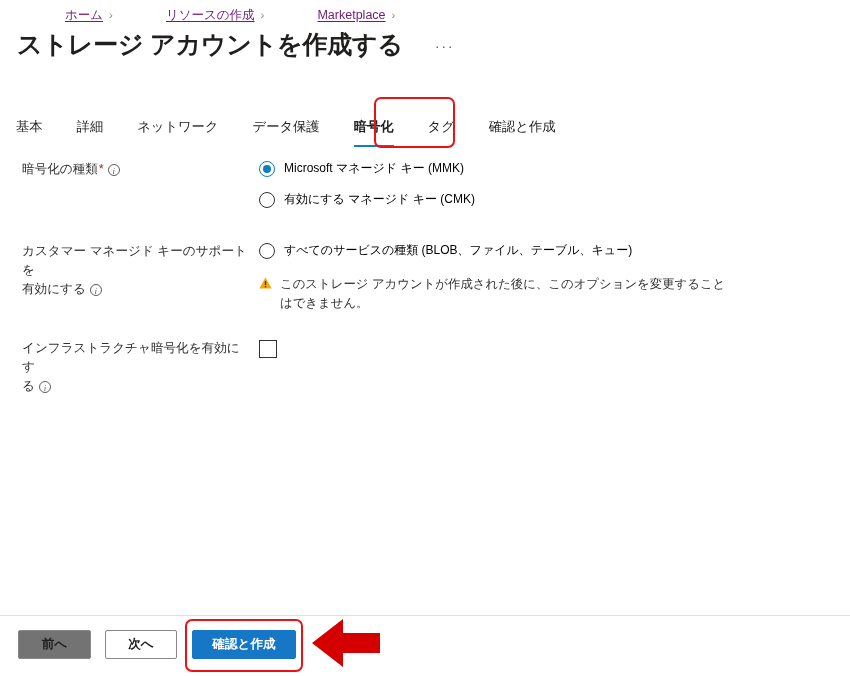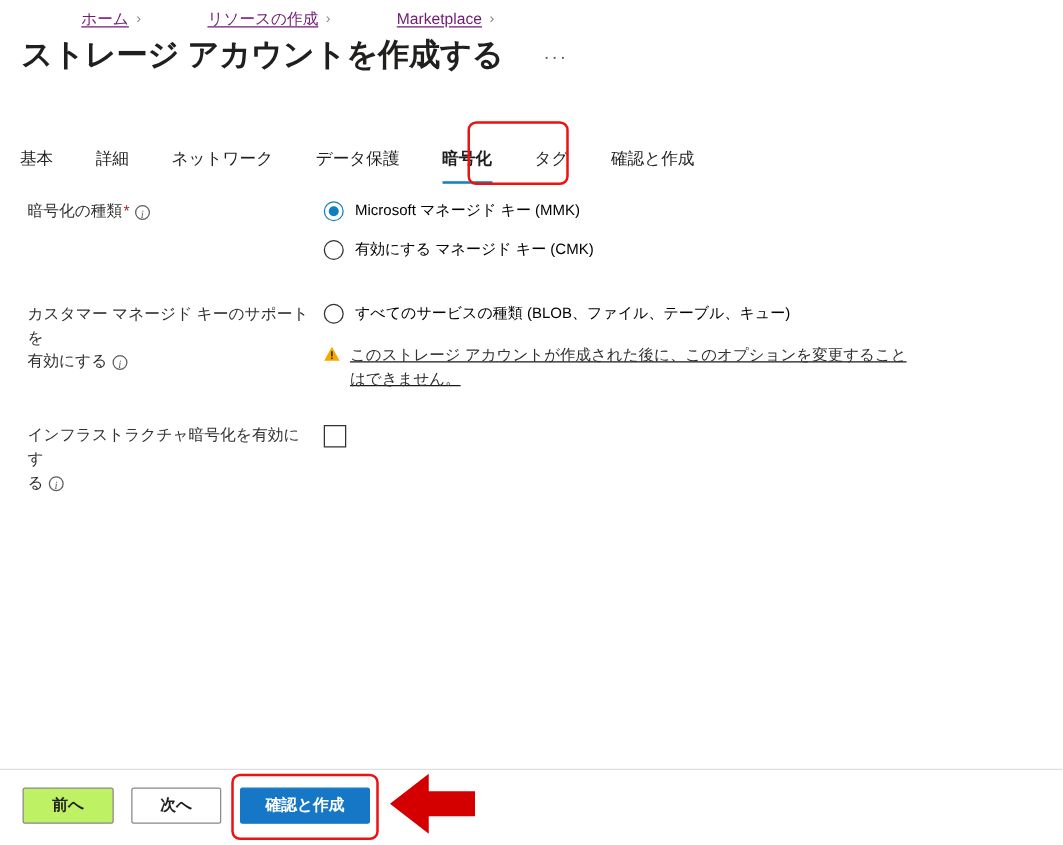--- a/index.html
+++ b/index.html
@@ -199,21 +199,20 @@
     line-height: 17px;
     color: #000000;
   }
 
   
   .warning-row {
     display: flex;
     align-items: flex-start;
     margin-top: 16px;
     max-width: 478px;
-    text-decoration: underline;
   }
   .warn-icon {
     flex: 0 0 auto;
     width: 13px;
     height: 12px;
     margin-right: 8px;
     margin-top: 2px;
   }
   .warning-text {
     font-size: 12.4px;
@@ -259,21 +258,21 @@
     box-sizing: border-box;
     border-radius: 2px;
     display: flex;
     align-items: center;
     justify-content: center;
     white-space: nowrap;
   }
   #btn-prev {
     left: 18px;
     width: 73px;
-    background: #bef264;
+    background: #737373;
     border: 1px solid #8a8886;
     color: #201f1e;
     font-weight: 600;
   }
   #btn-next {
     left: 105px;
     width: 72px;
     background: #ffffff;
     border: 1px solid #8a8886;
     color: #201f1e;

